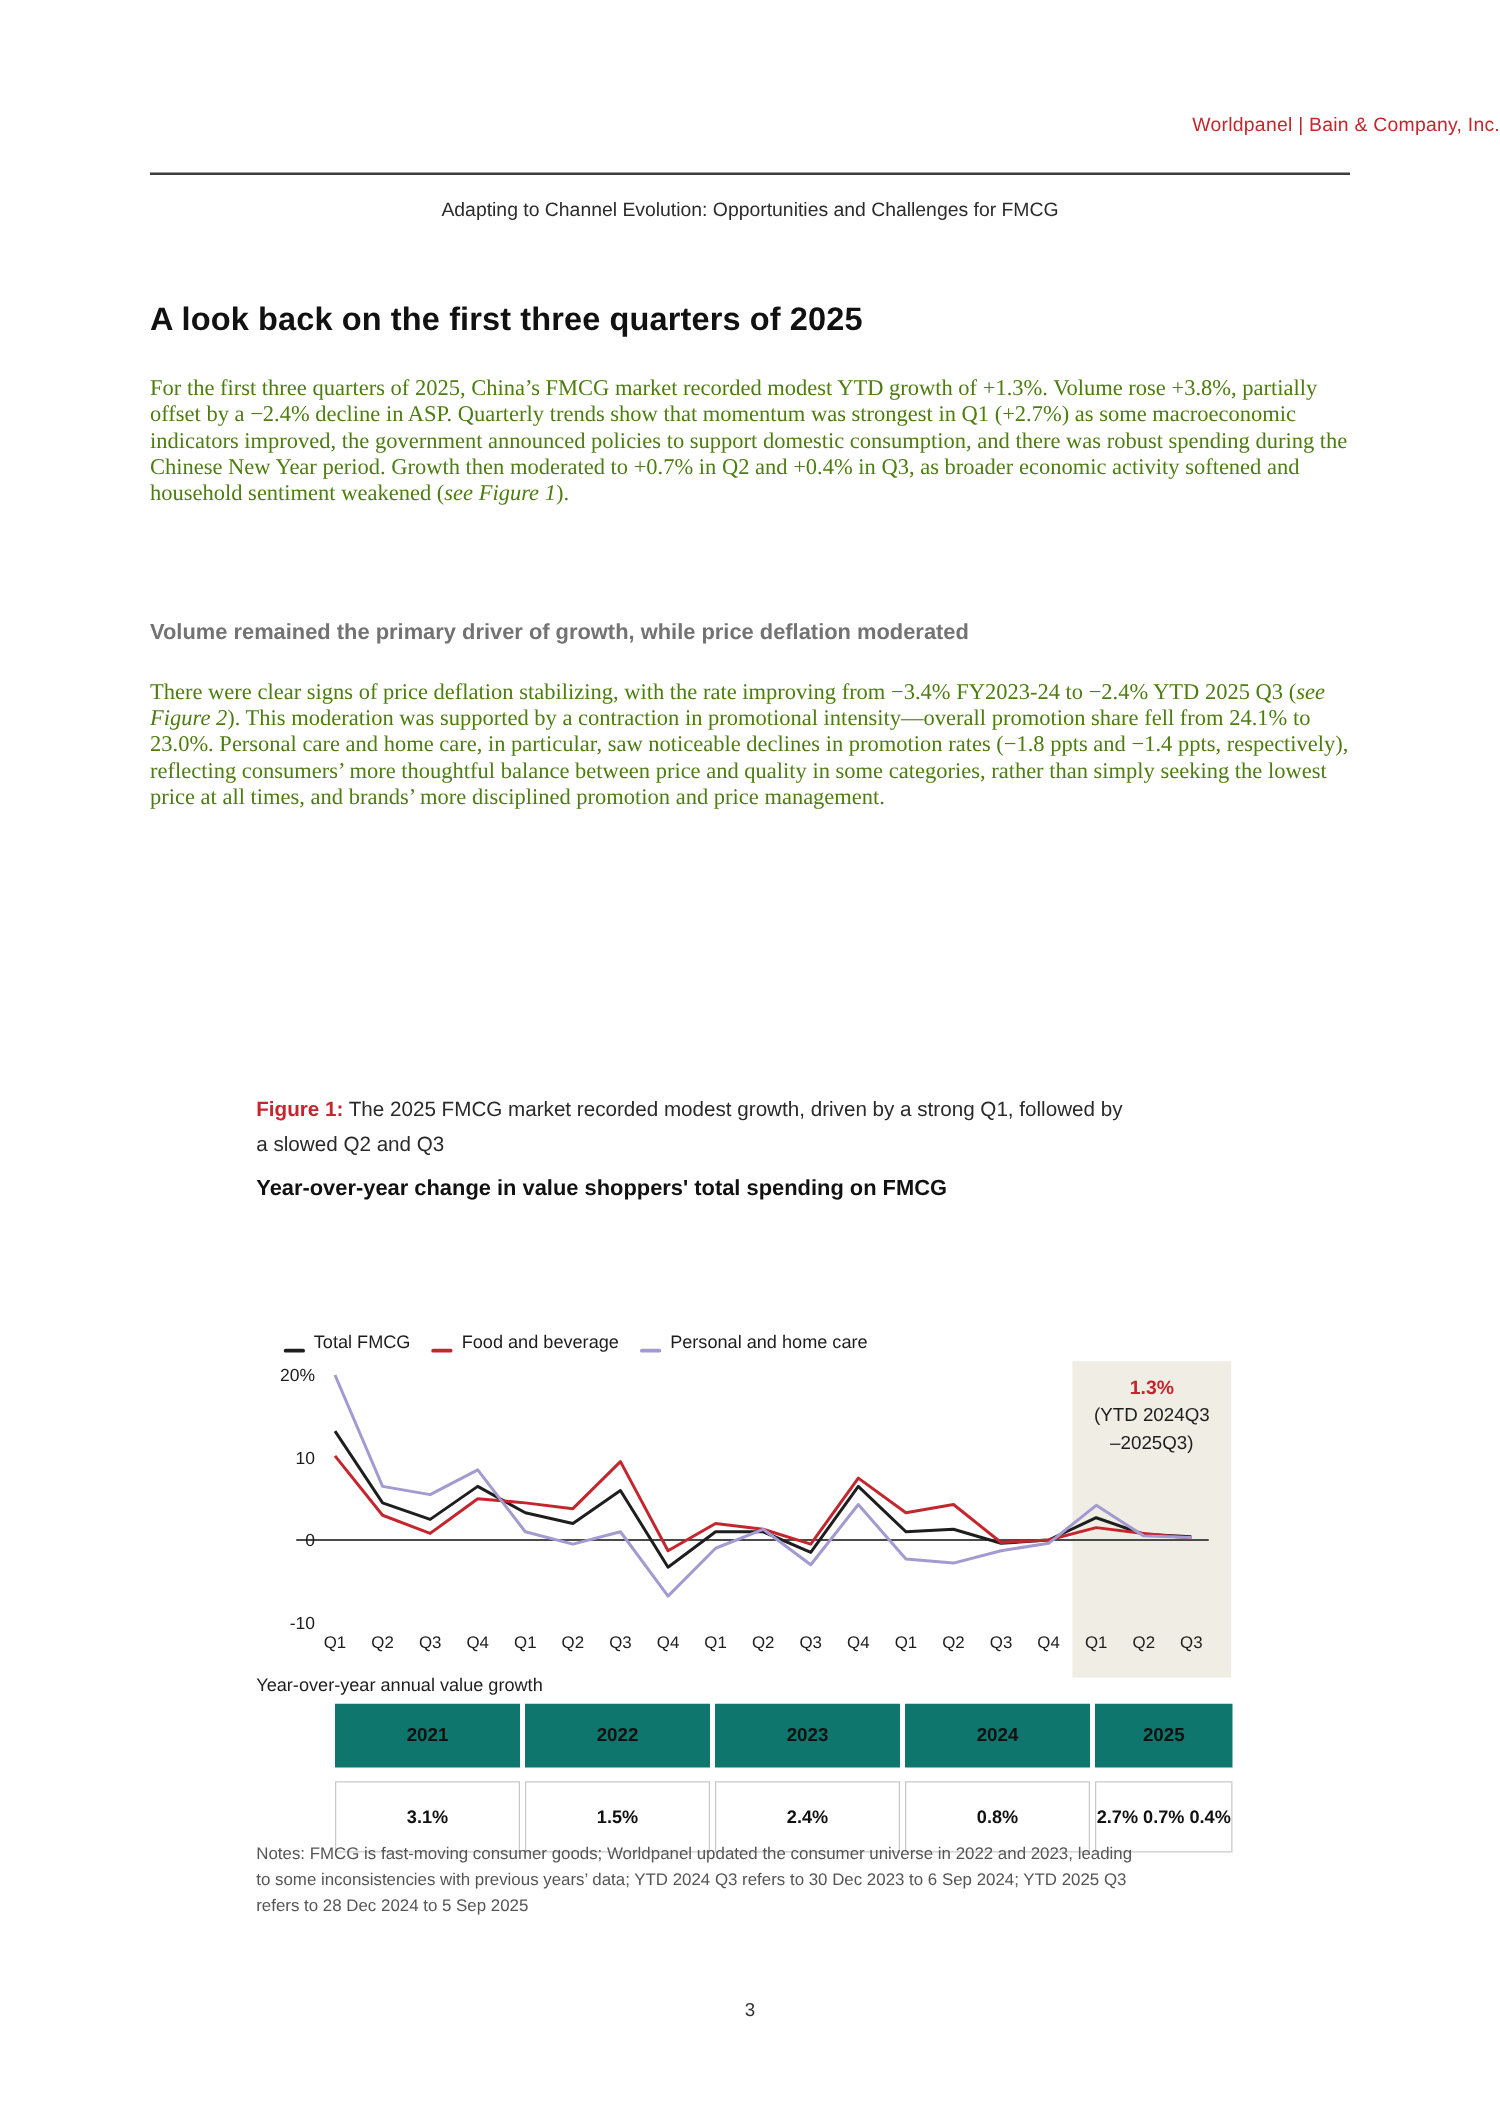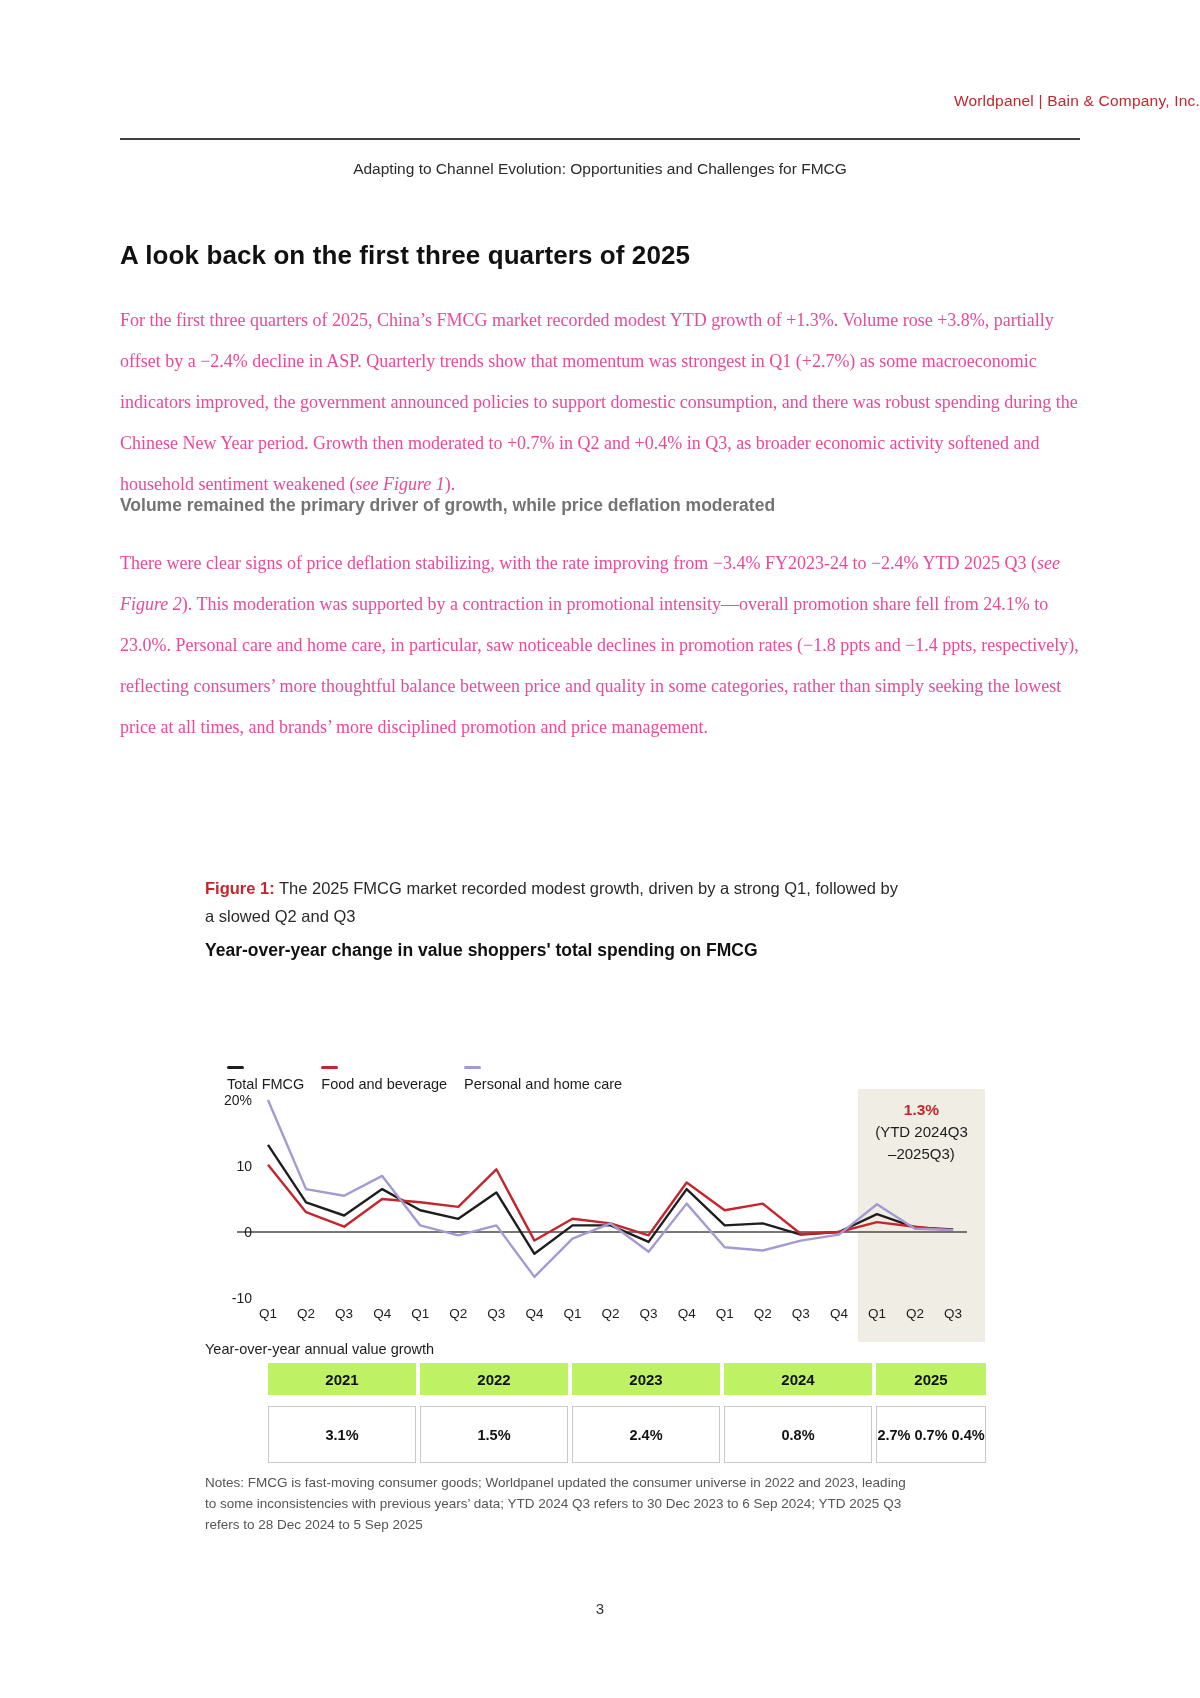--- a/index.html
+++ b/index.html
@@ -9,43 +9,43 @@
 
   .brand { position:absolute; top:92px; left:0; width:100%; text-align:right;
            font-size:15.5px; letter-spacing:.2px; }
   .rule { position:absolute; top:138px; left:120px; width:960px; height:0; border-top:2px solid #3d3d3d; }
   .subtitle { position:absolute; top:160px; left:0; width:100%; text-align:center; font-size:15.5px; color:#2b2b2b; }
 
   .h1 { position:absolute; top:240px; left:120px; width:960px;
         font-size:26px; font-weight:bold; color:#111; letter-spacing:.1px; }
 
   .body-p { position:absolute; left:120px; width:965px;
-            font-family:"Liberation Serif", serif; font-size:18px; line-height:41px; color:#ec4899; }
+            font-family:"Liberation Serif", serif; font-size:18px; line-height:21px; color:#4d7c0f; }
   .p1 { top:300px; }
   .p2 { top:543px; }
   .h2 { position:absolute; top:495px; left:120px; width:960px;
         font-size:17.5px; font-weight:bold; color:#737373; }
 
   .fig-caption { position:absolute; top:874px; left:205px; width:700px;
                  font-size:16.5px; line-height:28px; color:#2a2a2a; }
   .fig-label { font-weight:bold; }
   .chart-title { position:absolute; top:940px; left:205px; width:760px;
                  font-size:17.5px; font-weight:bold; color:#111; }
 
   .legend { position:absolute; top:1066px; left:227px; display:flex; align-items:center; gap:9px;
             font-size:14.5px; color:#1d1d1d; }
-  .legend-item { display:flex; align-items:flex-start; gap:7px; margin-right:8px;flex-direction:column; }
+  .legend-item { display:flex; align-items:flex-end; gap:7px; margin-right:8px; }
   .swatch { width:17px; height:3px; border-radius:2px; display:inline-block; }
 
   .chart-wrap { position:absolute; top:1085px; left:190px; width:805px; height:260px; }
 
   .growth-label { position:absolute; top:1341px; left:205px; font-size:14.5px; color:#1d1d1d; }
   .year-table { position:absolute; top:1363px; left:268px; width:718px; }
   .yt-row { display:flex; gap:4px; }
-  .yt-head { height:32px; background:#bef264; display:flex; align-items:center; justify-content:center;
+  .yt-head { height:51px; background:#0f766e; display:flex; align-items:center; justify-content:center;
              font-size:15px; font-weight:bold; color:#111; }
   .yt-val { height:57px; margin-top:11px; background:#fff; border:1px solid #c9c9c9;
             display:flex; align-items:center; justify-content:center;
             font-size:14.5px; font-weight:bold; color:#111; }
   .col-w { width:148px; } .col-n { width:110px; }
 
   .notes { position:absolute; top:1472px; left:205px; width:705px;
            font-size:13.5px; line-height:21px; color:#555; }
   .page-num { position:absolute; top:1600px; left:0; width:100%; text-align:center; font-size:15px; color:#333; }
 </style>

